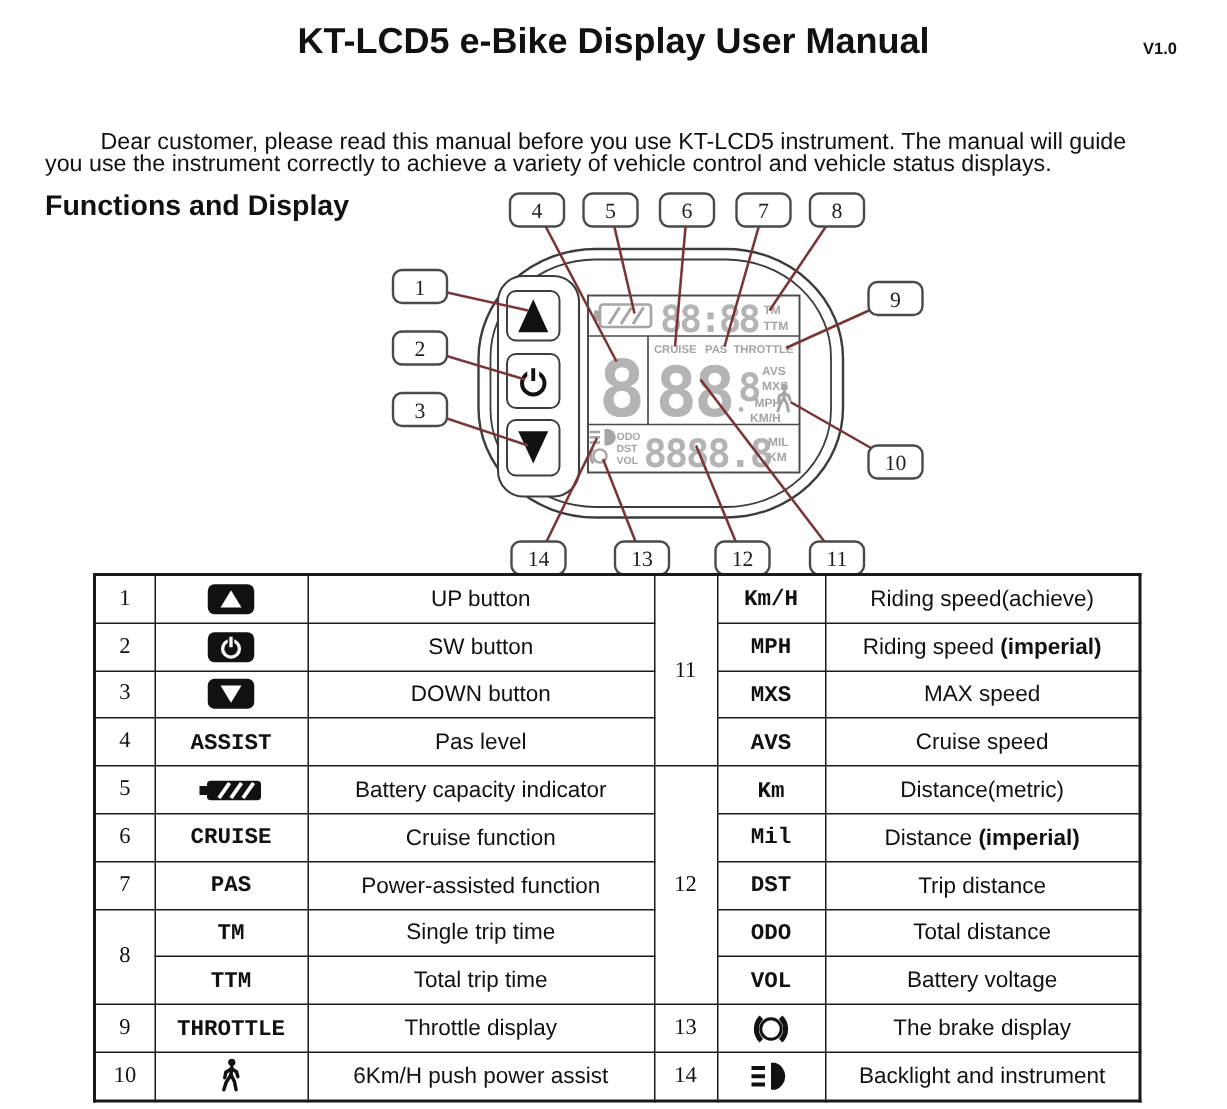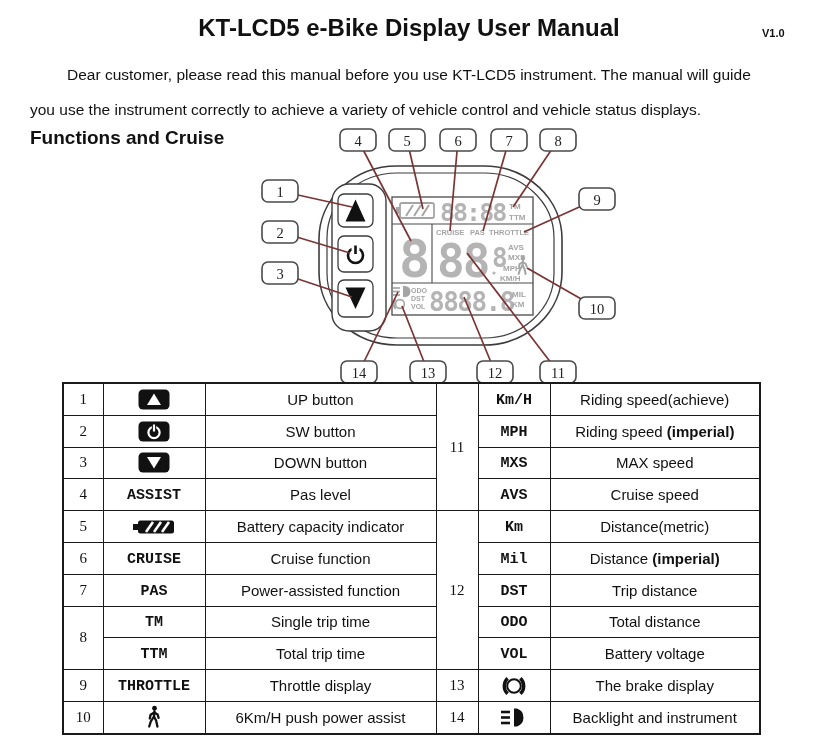--- a/index.html
+++ b/index.html
@@ -2,21 +2,21 @@
 <html><head>
 <meta charset="utf-8">
 <style>
   html,body{margin:0;padding:0;}
   body{width:818px;height:739px;position:relative;background:#ffffff;
        font-family:"Liberation Sans",sans-serif;color:#111;overflow:hidden;}
   .title{position:absolute;top:14px;left:0;width:818px;text-align:center;
          font-size:24px;font-weight:bold;letter-spacing:0;}
   .version{position:absolute;top:27px;left:762px;font-size:11px;font-weight:bold;}
   .intro{position:absolute;left:30px;width:762px;font-size:15.5px;white-space:nowrap;}
-  #intro1{top:66px;text-indent:37px;}
+  #intro1{top:86px;text-indent:37px;}
   #intro2{top:101px;}
   .heading{position:absolute;left:30px;top:127px;font-size:19px;font-weight:bold;}
   #diagram-svg{position:absolute;left:0;top:0;}
   .co-num{font-family:"Liberation Serif",serif;font-size:14.5px;fill:#222;}
   .seg{font-family:"DejaVu Sans Mono",monospace;font-weight:bold;fill:#b4b4b4;}
   .lcdlab{font-family:"Liberation Sans",sans-serif;font-weight:bold;fill:#a5a5a5;}
   #func-table{position:absolute;left:62px;top:382px;border-collapse:collapse;
               table-layout:fixed;background:#fff;border:2px solid #1a1a1a;}
   #func-table td{border:1px solid #1a1a1a;text-align:center;vertical-align:middle;
                  padding:0;height:30.8px;font-size:15px;overflow:hidden;}
@@ -25,21 +25,21 @@
   .b{font-weight:bold;}
   .icn{display:inline-block;vertical-align:middle;line-height:0;}
 </style>
 </head>
 <body>
 
 <div class="title">KT-LCD5 e-Bike Display User Manual</div>
 <div class="version">V1.0</div>
 <div class="intro" id="intro1">Dear customer, please read this manual before you use KT-LCD5 instrument. The manual will guide</div>
 <div class="intro" id="intro2">you use the instrument correctly to achieve a variety of vehicle control and vehicle status displays.</div>
-<div class="heading">Functions and Cruise</div>
+<div class="heading">Functions and Display</div>
 
 <svg id="diagram-svg" width="818" height="739" viewBox="0 0 818 739" xmlns="http://www.w3.org/2000/svg">
   <g fill="#fff" stroke="#3c3c3c">
     <rect x="319" y="166" width="243" height="179" rx="78" ry="73" stroke-width="1.6"></rect>
     <rect x="327" y="173" width="227" height="165" rx="70" ry="65" fill="none" stroke-width="1.2"></rect>
   </g>
   <g fill="#fff" stroke="#3c3c3c">
     <rect x="332" y="184" width="54" height="147" rx="17" stroke-width="1.4"></rect>
     <rect x="338" y="194" width="35" height="33" rx="6" stroke-width="1.3"></rect>
     <rect x="338" y="236" width="35" height="36" rx="6" stroke-width="1.3"></rect>

